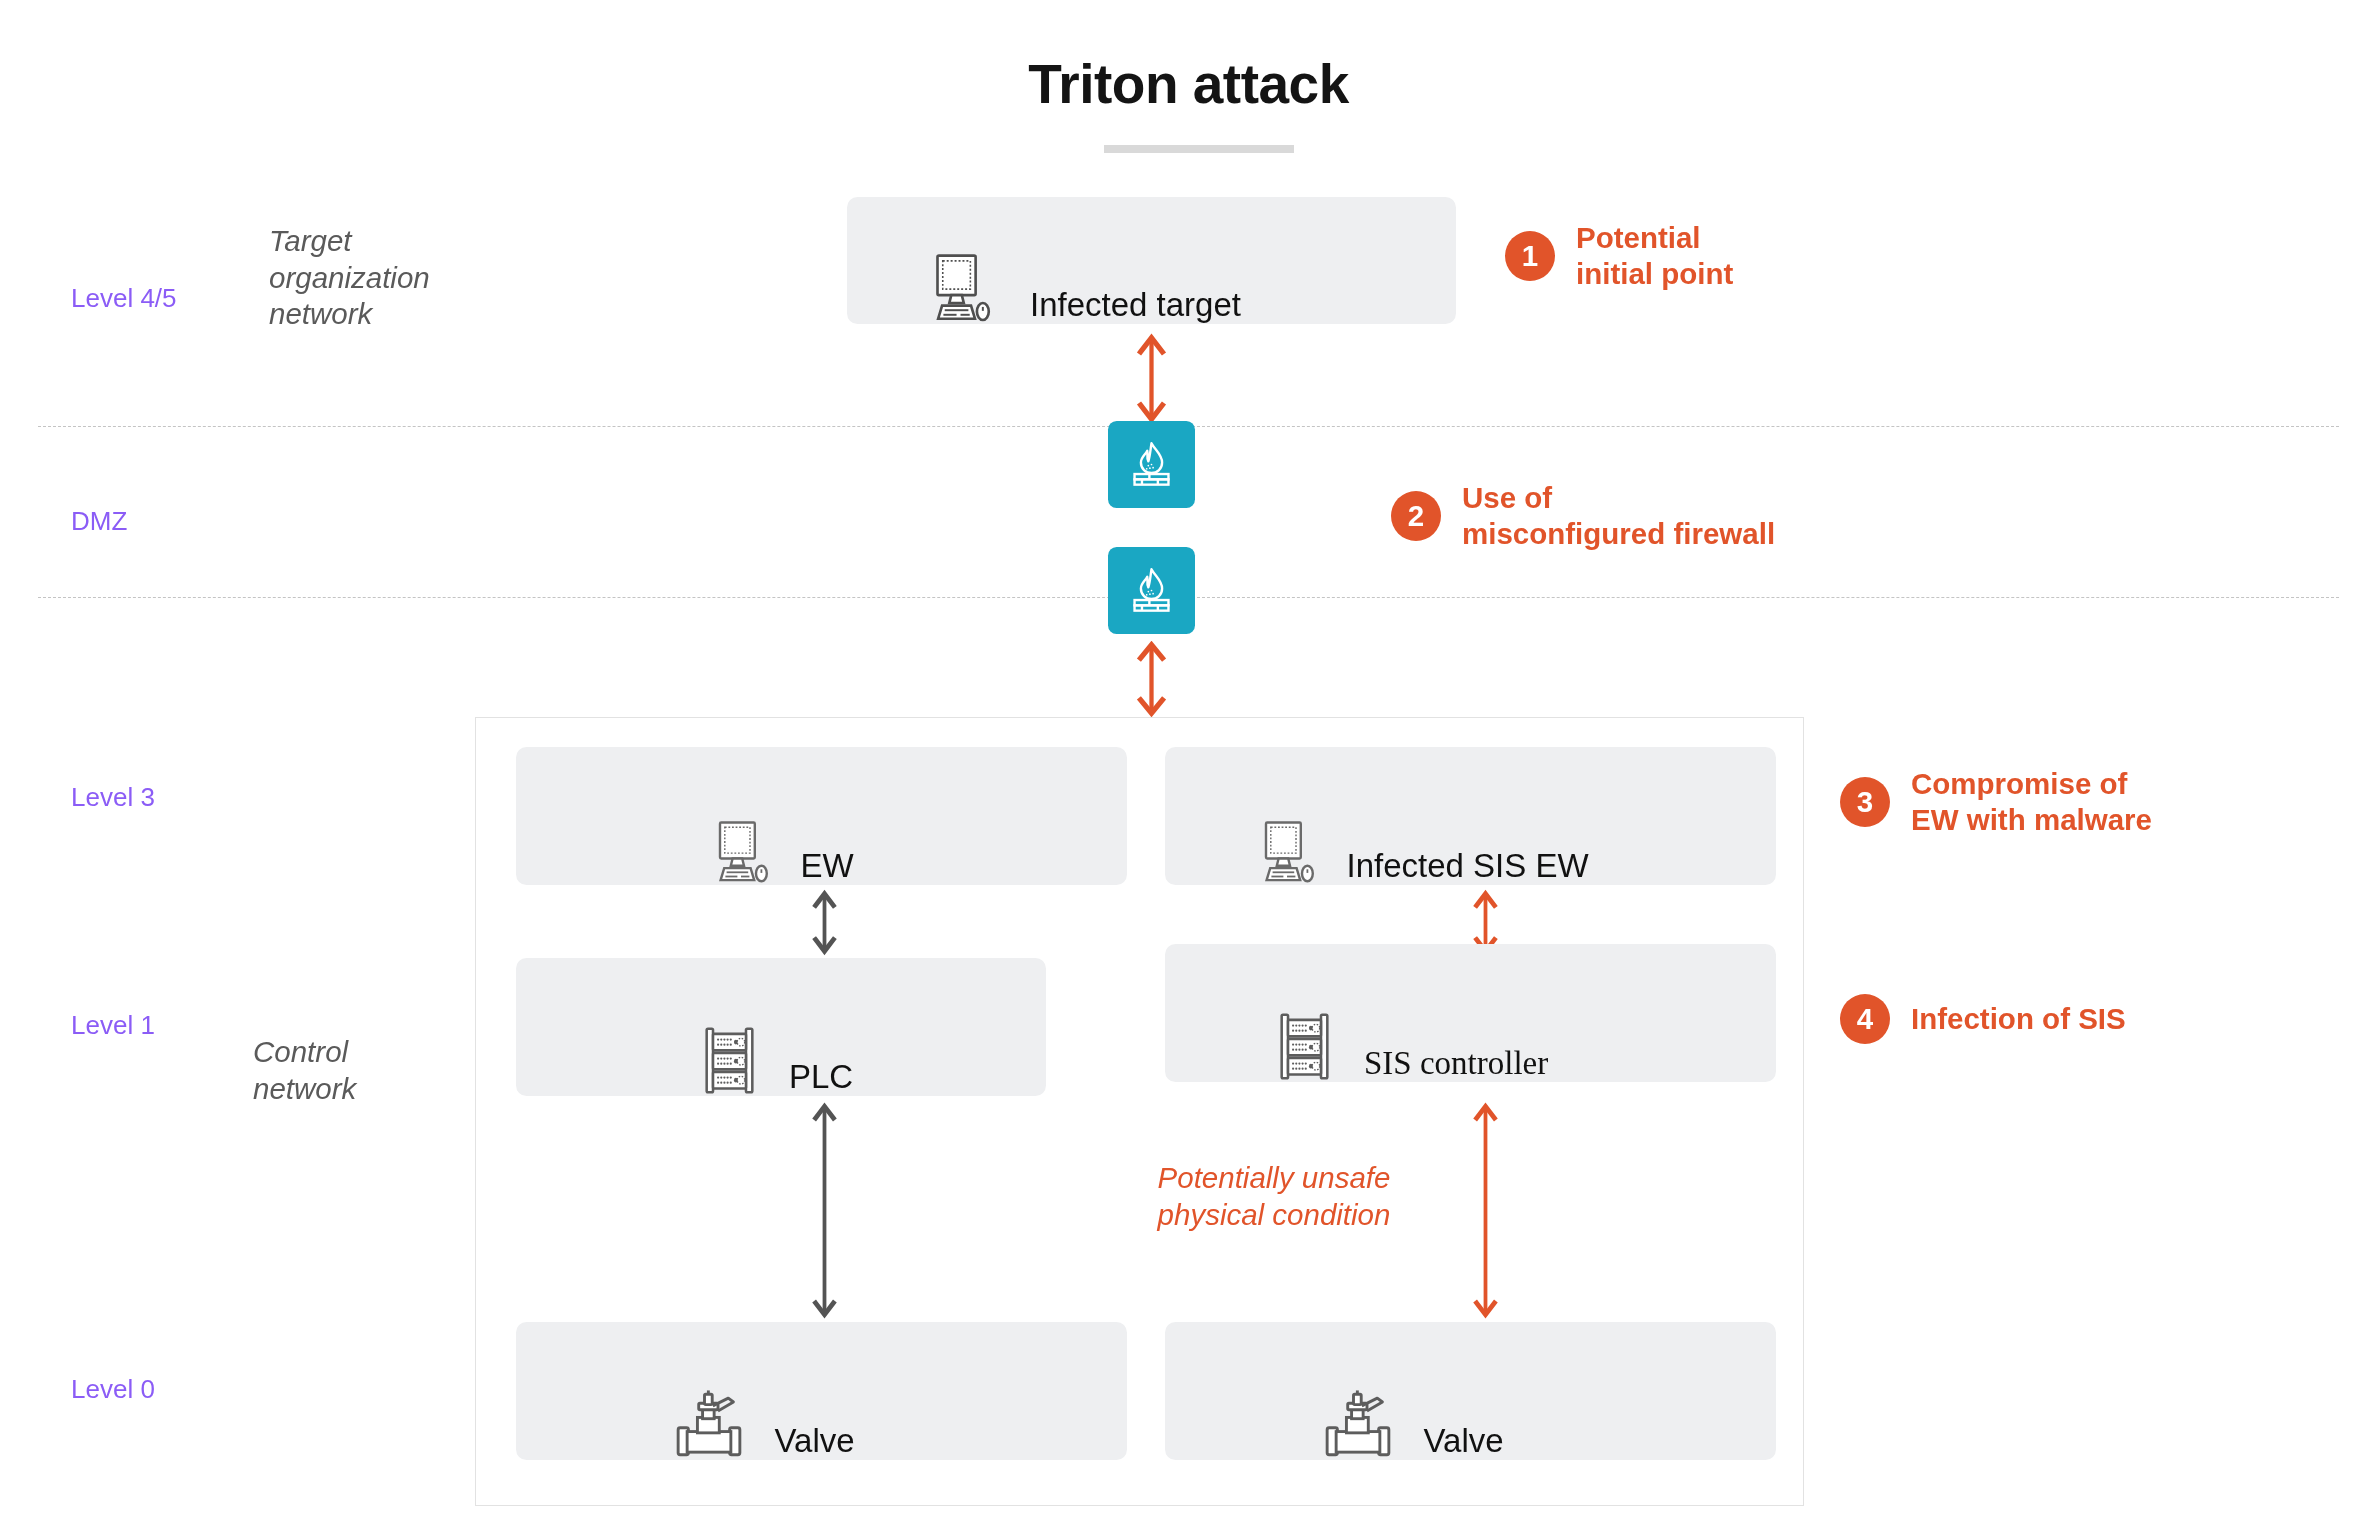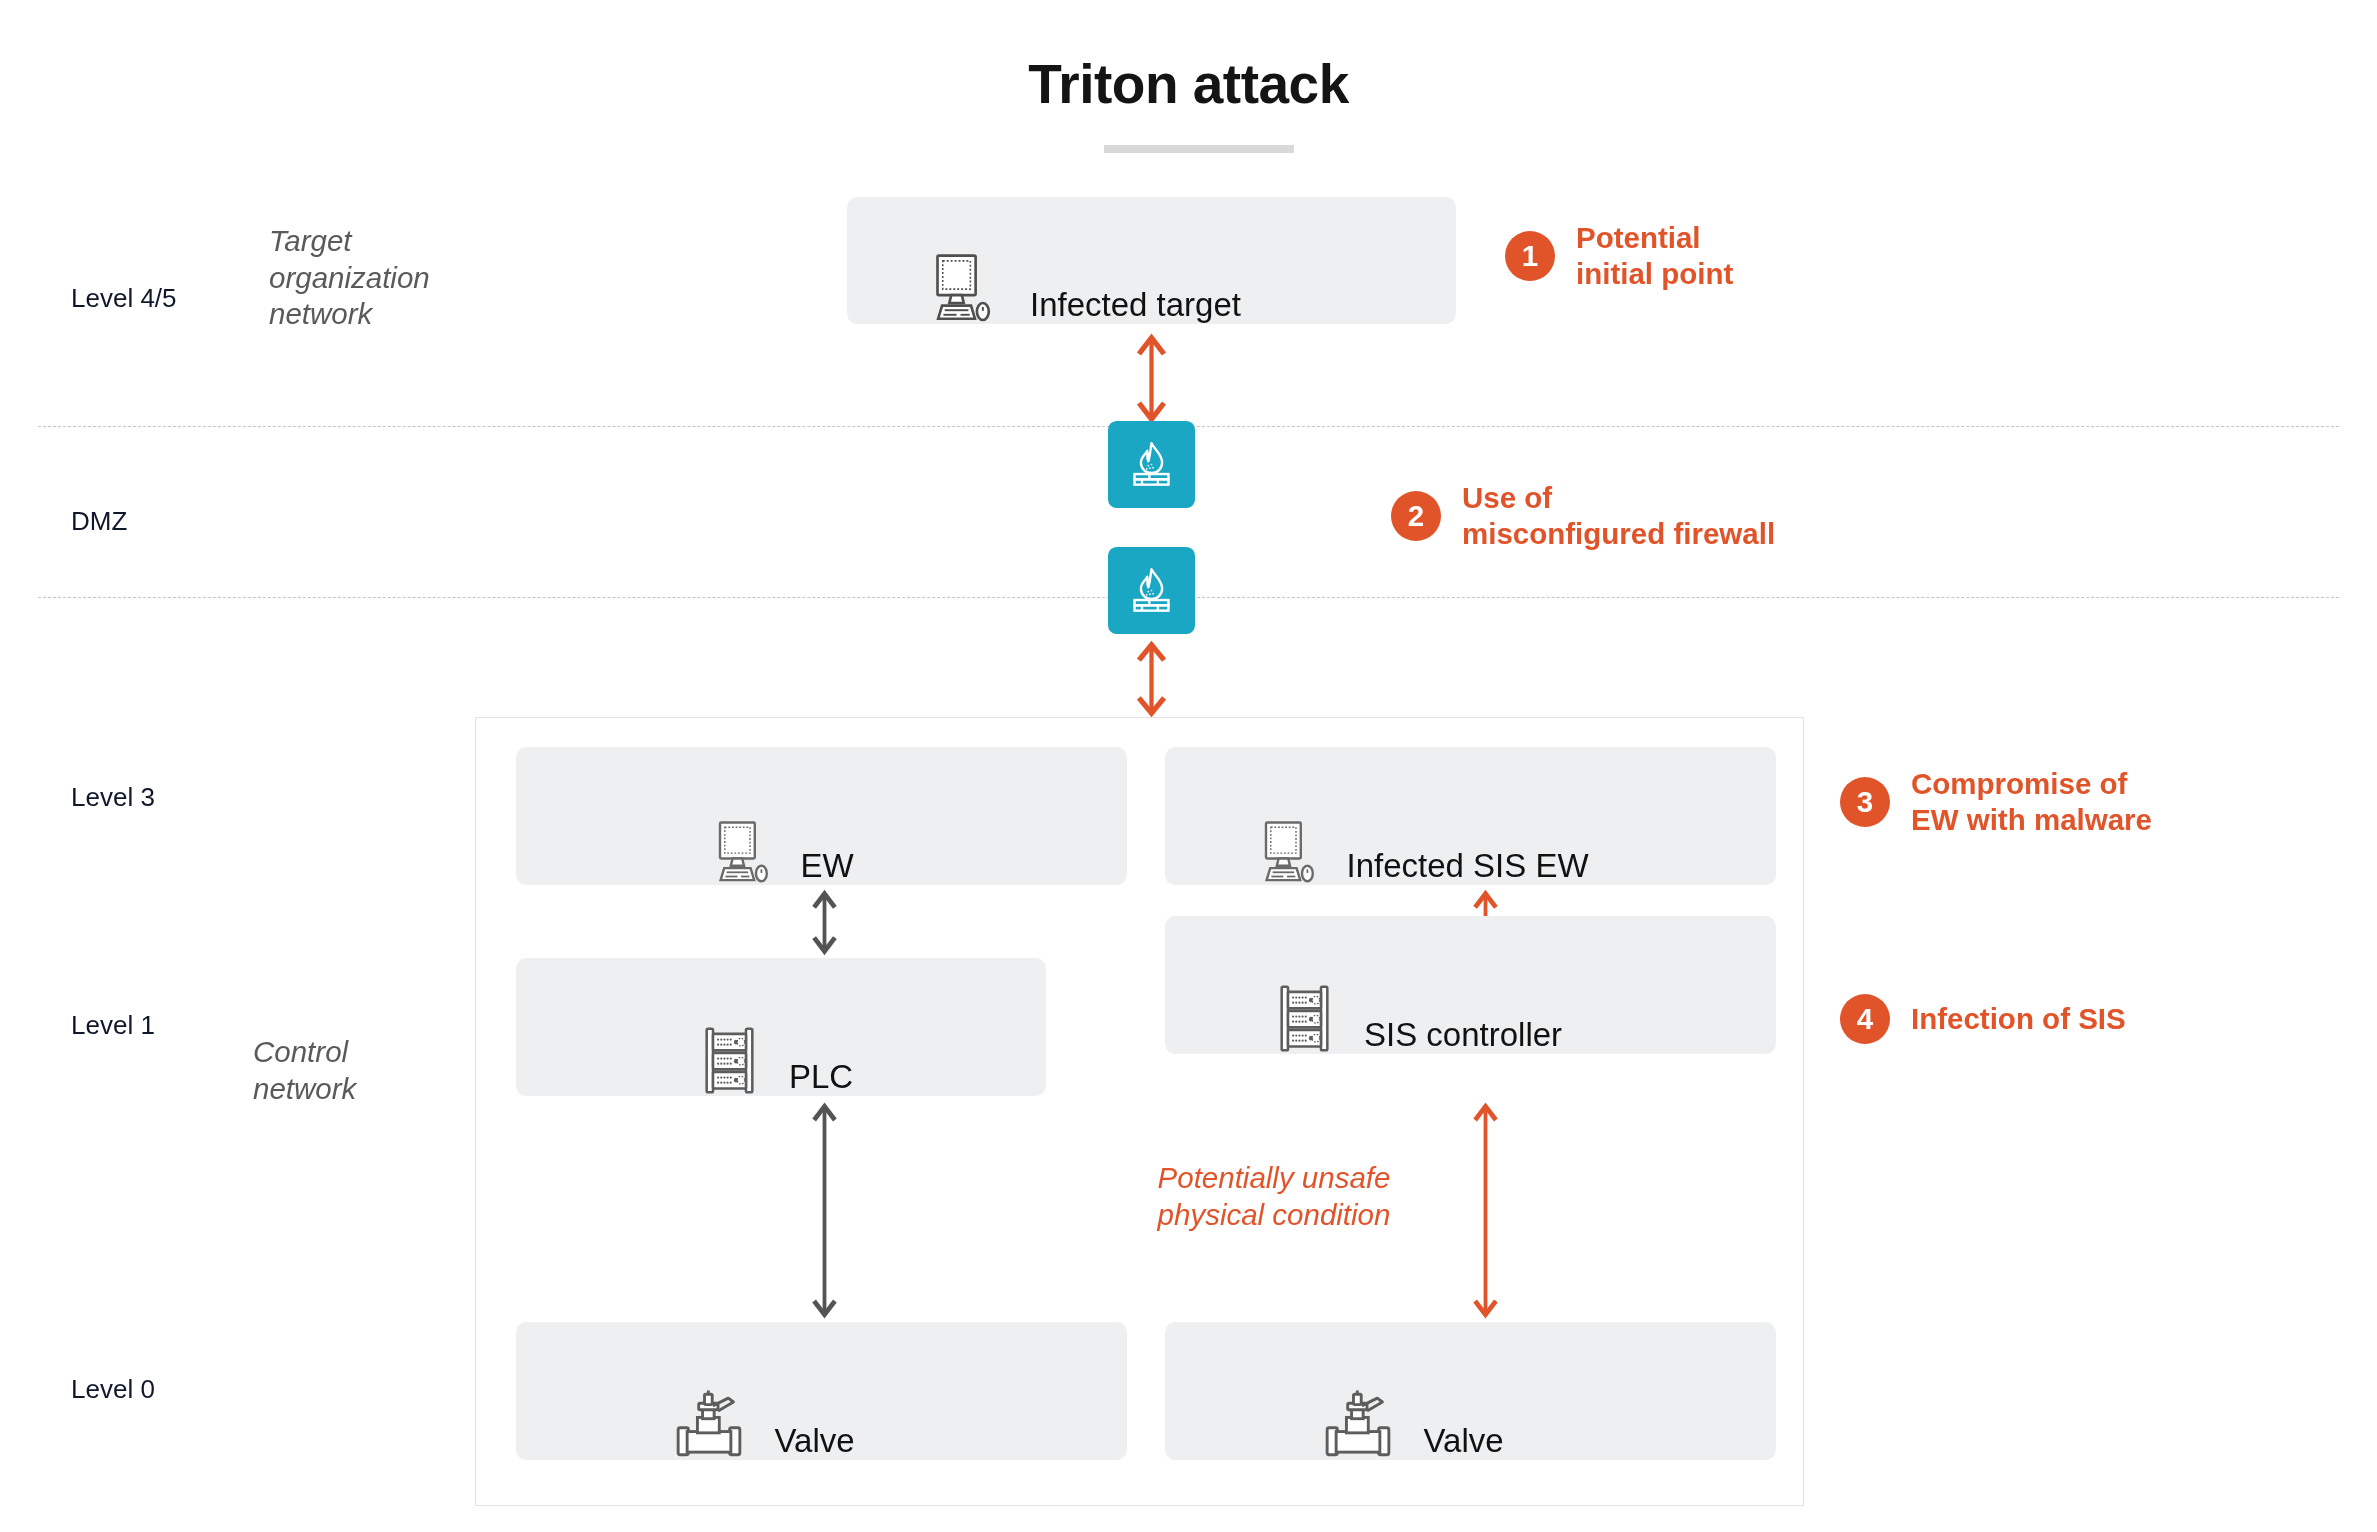--- a/index.html
+++ b/index.html
@@ -27,21 +27,21 @@
   .band-sep {
     position: absolute; left: 38px; width: 2301px; height: 0;
     border-top: 1.9px dashed #c4c4c4;
   }
   #sep-dmz-top    { top: 426px; }
   #sep-dmz-bottom { top: 597px; }
 
   
   .level-label {
     position: absolute;
-    font-size: 26px; color: #0f172a; font-weight: normal;
+    font-size: 26px; color: #8b5cf6; font-weight: normal;
     white-space: nowrap;
   }
   .zone-label {
     position: absolute;
     font-size: 29.5px; color: #5a5a5a; font-style: italic;
     line-height: 1.24; white-space: pre-line;
   }
 
   
   .node {
@@ -288,21 +288,21 @@
           <ellipse cx="50" cy="87" rx="3" ry="3.6"></ellipse>
         </g>
         <circle cx="58" cy="27" r="6" fill="none" stroke="#5d5d5d" stroke-width="2.2" stroke-dasharray="2.4 2.4"></circle>
         <circle cx="58" cy="57" r="6" fill="none" stroke="#5d5d5d" stroke-width="2.2" stroke-dasharray="2.4 2.4"></circle>
         <circle cx="58" cy="87" r="6" fill="none" stroke="#5d5d5d" stroke-width="2.2" stroke-dasharray="2.4 2.4"></circle>
       </svg>
     </span>
     <span class="node-label" style="margin-left:34px;">PLC</span>
   </div>
 
-  <div class="node" style="left:1165px; top:916px; width:611px; height:138px; padding-left:114px;">
+  <div class="node" style="left:1165px; top:944px; width:611px; height:138px; padding-left:114px;font-family:Liberation Serif, serif;">
     <span class="node-icon">
       <svg width="51" height="71" viewBox="0 0 80 112">
         <rect x="4" y="6" width="10" height="100" rx="2" fill="#ffffff" stroke="#5d5d5d" stroke-width="4"></rect>
         <rect x="66" y="6" width="10" height="100" rx="2" fill="#ffffff" stroke="#5d5d5d" stroke-width="4"></rect>
         <rect x="14" y="14" width="52" height="26" rx="2" fill="#ffffff" stroke="#5d5d5d" stroke-width="4"></rect>
         <rect x="14" y="44" width="52" height="26" rx="2" fill="#ffffff" stroke="#5d5d5d" stroke-width="4"></rect>
         <rect x="14" y="74" width="52" height="26" rx="2" fill="#ffffff" stroke="#5d5d5d" stroke-width="4"></rect>
         <g fill="#5d5d5d">
           <circle cx="22" cy="23" r="1.7"></circle>
             <circle cx="27" cy="23" r="1.7"></circle>

